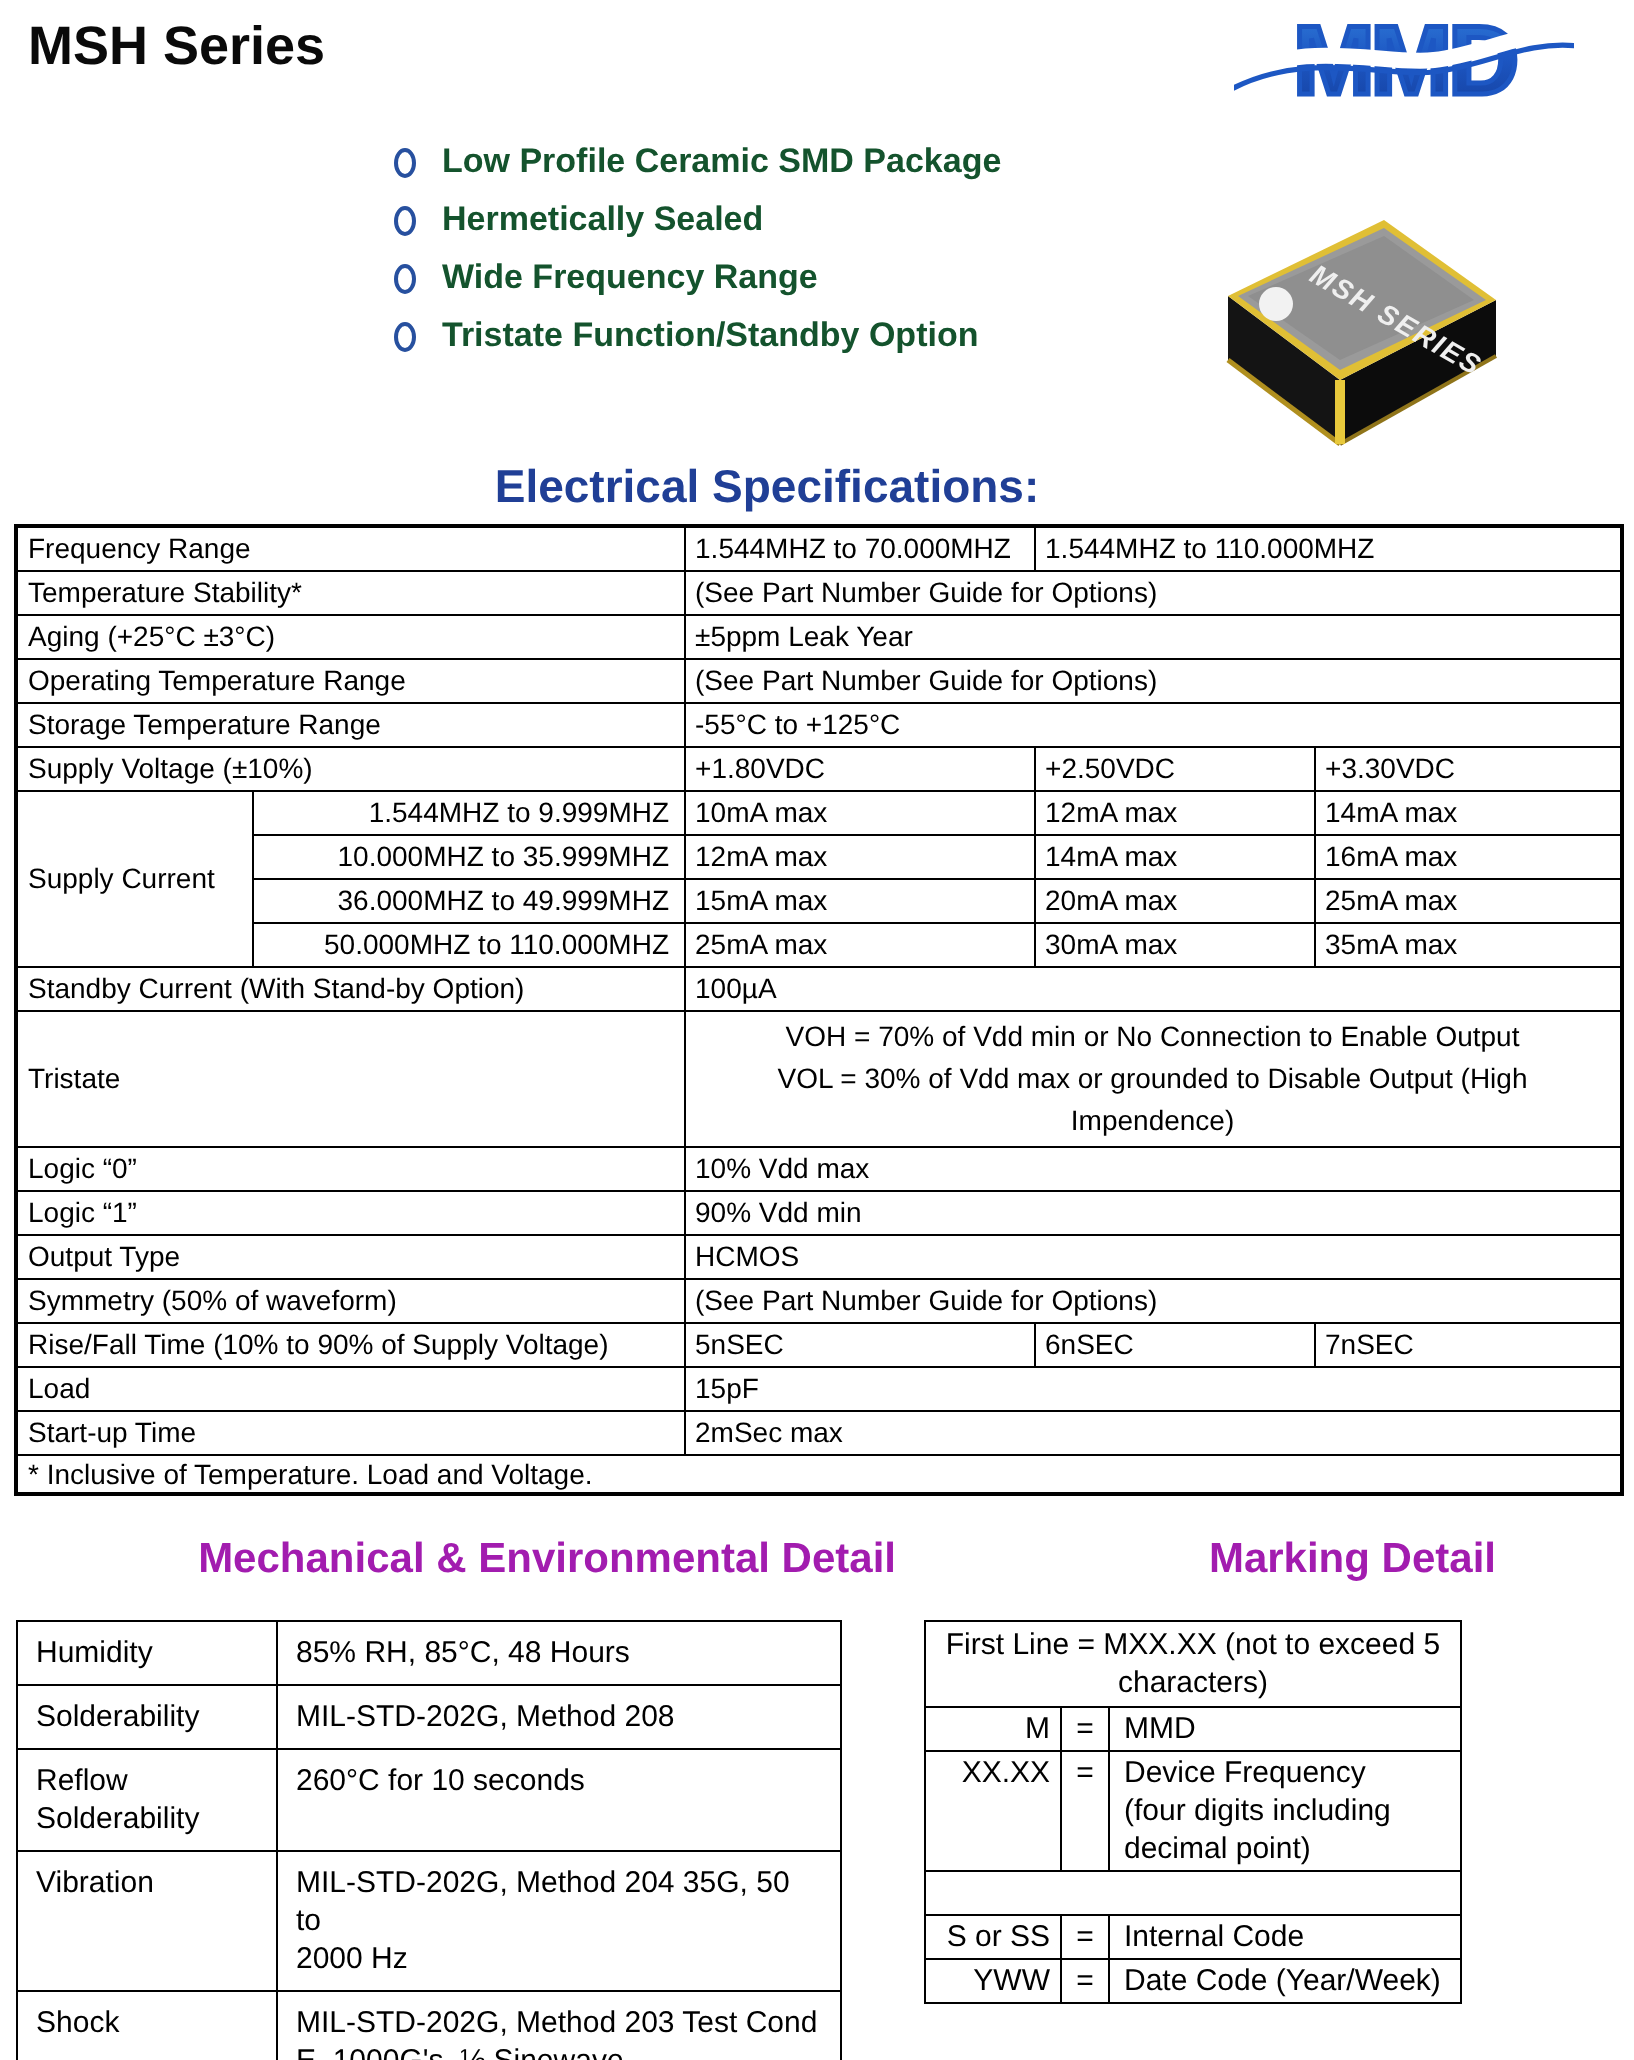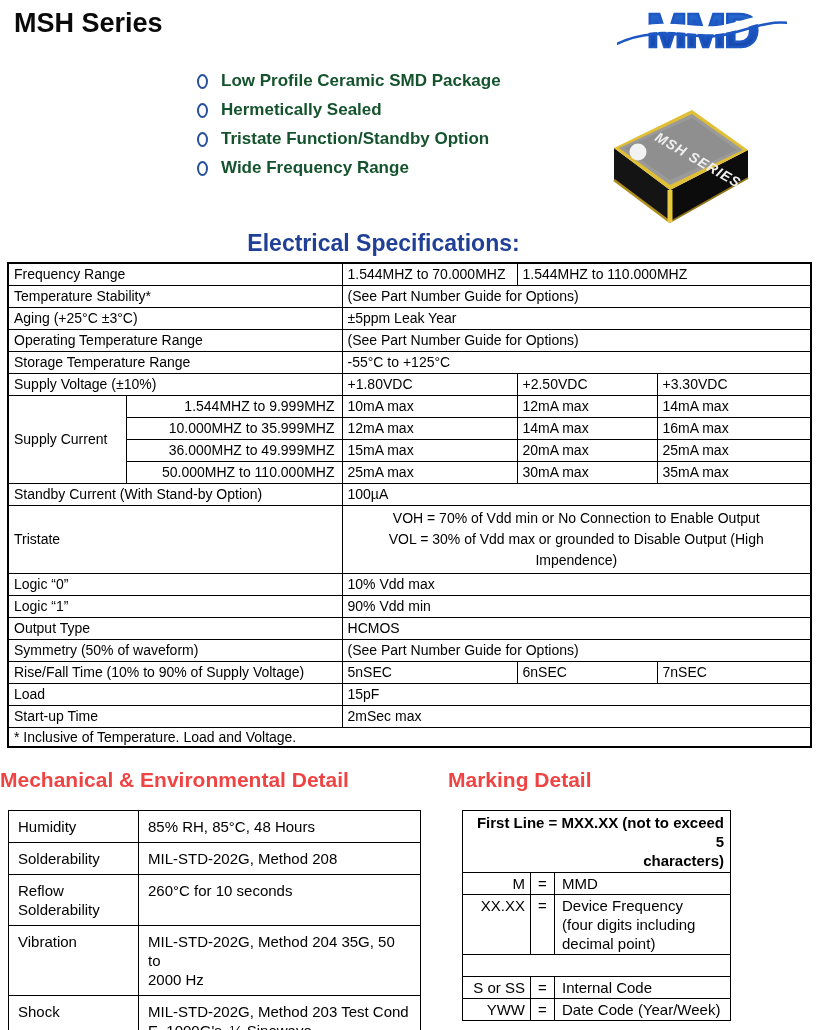--- a/index.html
+++ b/index.html
@@ -47,35 +47,35 @@
   .etable .val { text-align:left; }
   .etable .rng { text-align:right; padding-right:7px; }
   .etable .multiline { white-space:pre-line; line-height:21px; text-align:center; padding:2px 8px; }
   .etable .foot { text-align:left; height:18px;border-radius:11px; }
 
   
   .bottom { display:flex; margin-top:20px; }
   .bleft { width:448px; }
   .bright { width:300px; }
   .section-heading {
-    text-align:left; font-size:21px; font-weight:bold; color:#ef4444;
+    text-align:right; font-size:21px; font-weight:bold; color:#a21caf;
     height:26px; margin-bottom:16px;
   }
   .mtable {
     margin-left:8px; width:412px; table-layout:fixed;
     border:1.5px solid #000; font-size:15px;
   }
   .mtable td { border:1.5px solid #000; padding:6px 9px; vertical-align:top; white-space:pre-line; line-height:19px; }
 
   .ktable {
     margin-left:14px; width:268px; table-layout:fixed;
     border:1.5px solid #000; font-size:15px;
   }
   .ktable td { border:1.5px solid #000; padding:1px 4px; vertical-align:top; line-height:19px; white-space:pre-line; }
-  .ktable .khead { text-align:right; padding:2px 6px;font-weight:bold; }
+  .ktable .khead { text-align:center; padding:2px 6px; }
   .ktable .kcode { text-align:right; padding-right:5px; }
   .ktable .keq { text-align:center; padding:1px 2px; }
   .ktable .kdesc { text-align:left; padding-left:7px; }
   .ktable .kspacer { height:22px; }
 </style>
 </head>
 <body>
 
 <div class="header">
   <div class="page-title">MSH Series</div>
@@ -100,25 +100,25 @@
     <li class="feature-item">
       <span class="bullet-o"></span>
       <span class="feature-label">Low Profile Ceramic SMD Package</span>
     </li>
     <li class="feature-item">
       <span class="bullet-o"></span>
       <span class="feature-label">Hermetically Sealed</span>
     </li>
     <li class="feature-item">
       <span class="bullet-o"></span>
-      <span class="feature-label">Tristate Function/Standby Option</span>
+      <span class="feature-label">Wide Frequency Range</span>
     </li>
     <li class="feature-item">
       <span class="bullet-o"></span>
-      <span class="feature-label">Wide Frequency Range</span>
+      <span class="feature-label">Tristate Function/Standby Option</span>
     </li>
   </ul>
 
   <div class="product-image">
     <svg width="156" height="132" viewBox="0 0 156 132">
 
       <polygon points="18,48 74,90 74,122 18,80" fill="#141414"></polygon>
 
       <polygon points="74,90 152,50 152,78 74,122" fill="#0c0c0c"></polygon>
 

